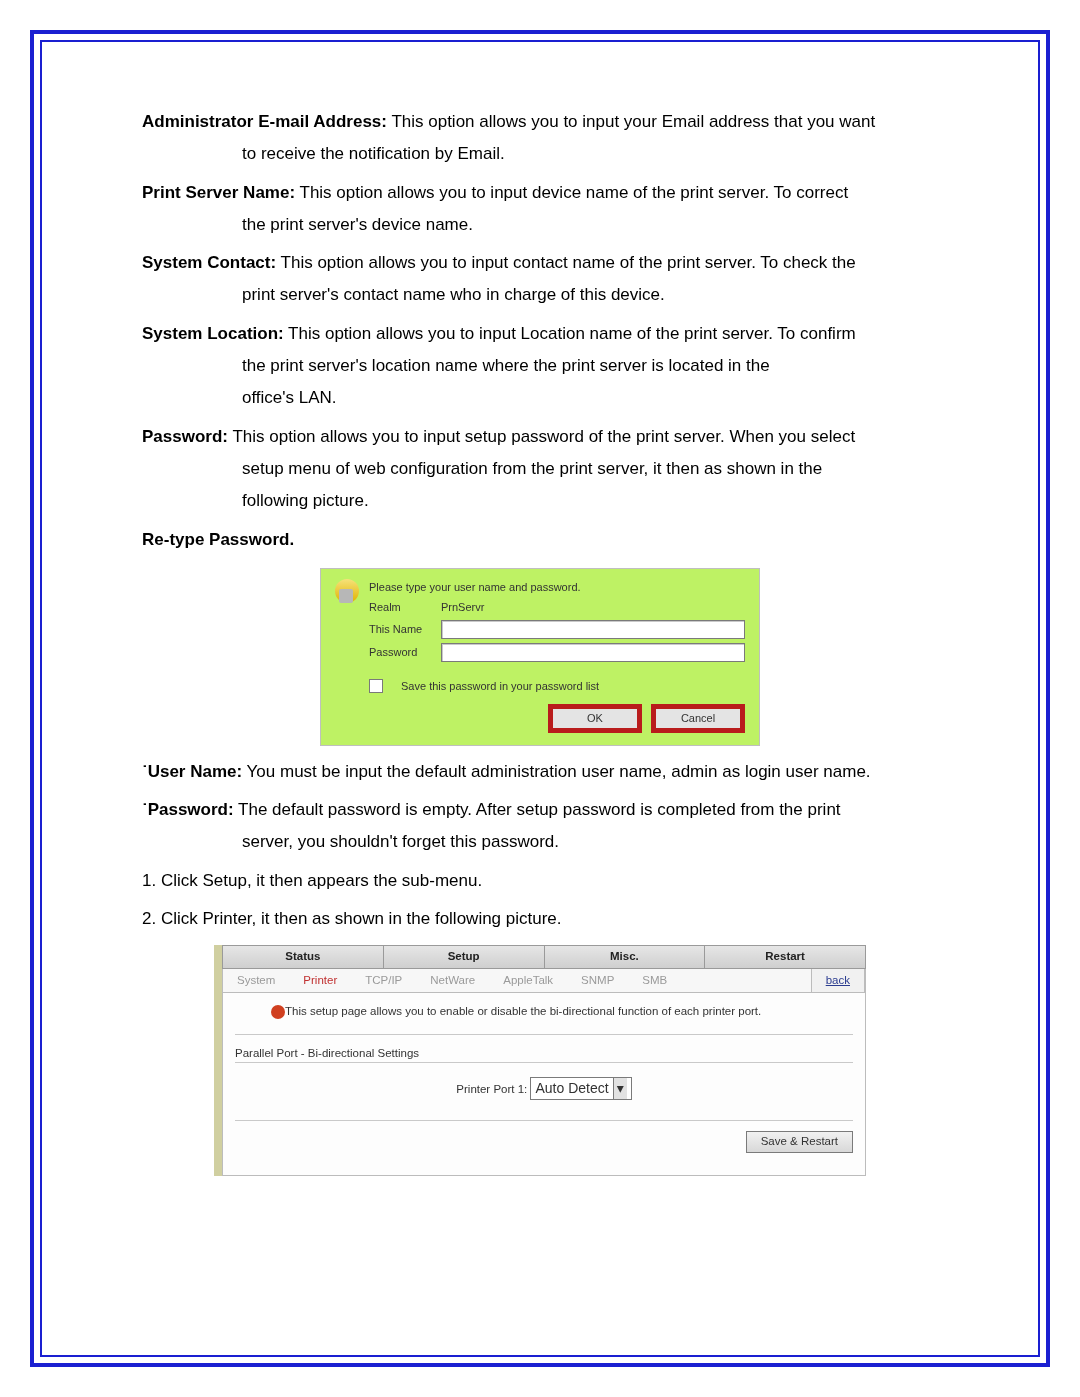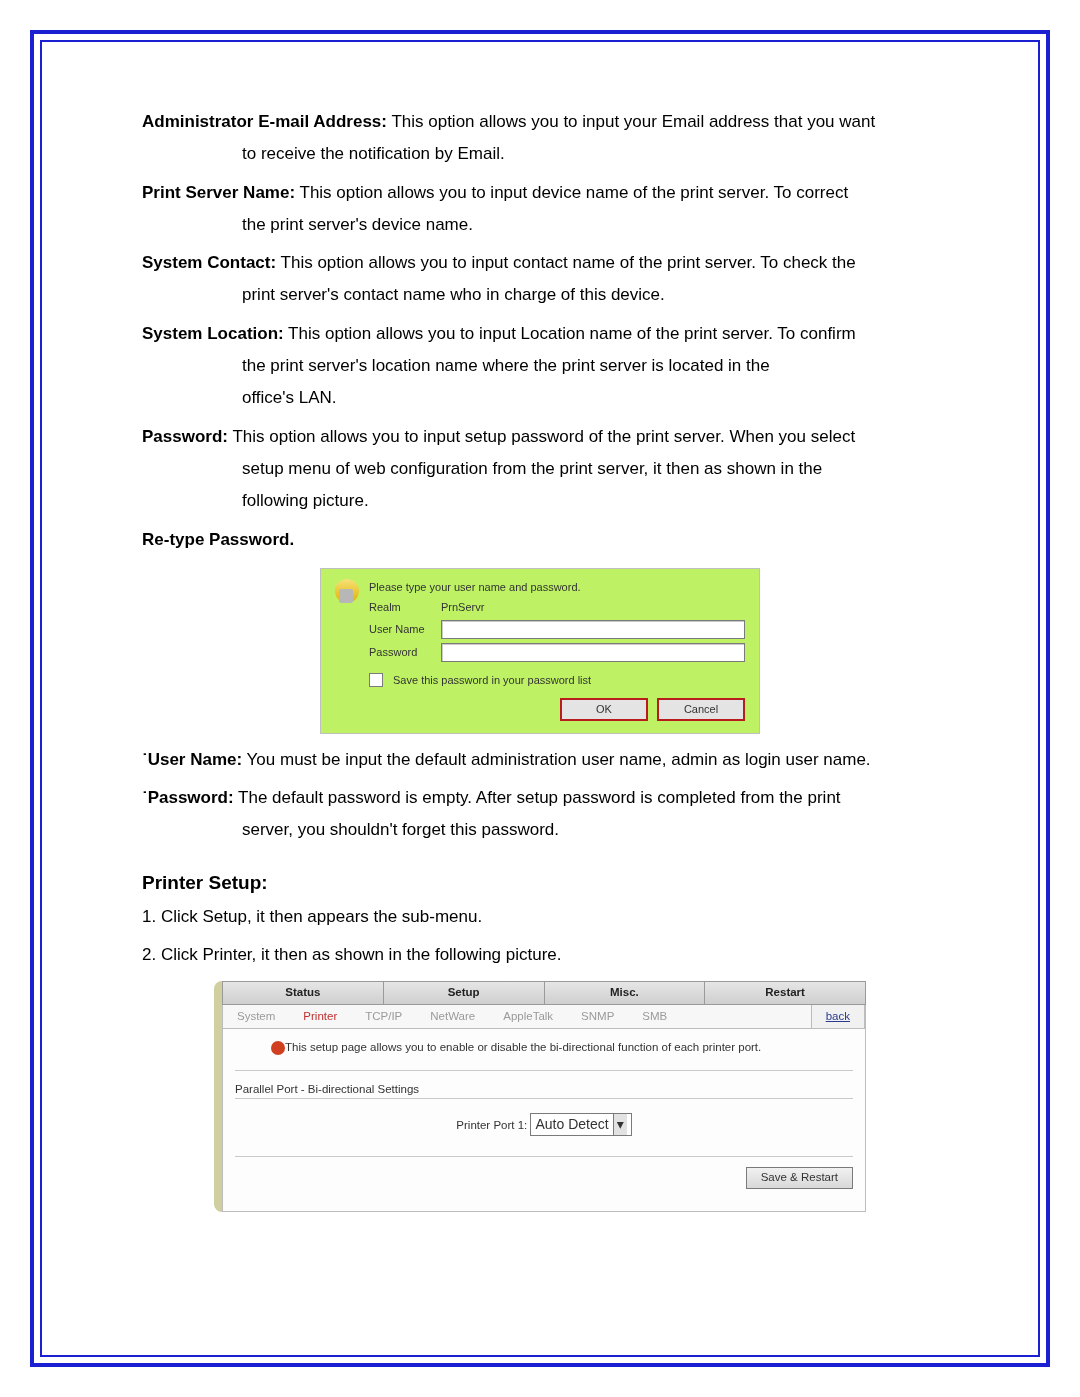--- a/index.html
+++ b/index.html
@@ -64,44 +64,43 @@
   .dlg-body { flex: 1; }
   .dlg-row { display: flex; align-items: center; margin-top: 4px; }
   .dlg-label { width: 72px; }
   .dlg-input {
     flex: 1;
     height: 17px;
     background: #fff;
     border: 1px solid #7a7a7a;
     box-shadow: inset 1px 1px 0 #c9c9c9;
   }
-  .dlg-chk-row { display: flex; align-items: center; gap: 10px; margin-top: 10px; }
+  .dlg-chk-row { display: flex; align-items: center; gap: 18px; margin-top: 16px; }
   .dlg-chk { width: 12px; height: 12px; background: #fff; border: 1px solid #7a7a7a; }
   .dlg-buttons { text-align: right; margin-top: 10px; }
   .dlg-btn {
     display: inline-block;
     min-width: 64px;
     text-align: center;
     padding: 1px 10px;
     background: #e4e4e4;
-    border: 2px solid #b91c1c;
+    border: 5px solid #b91c1c;
     margin-left: 6px;
     font-size: 11px;
   }
 
   
   .printer-shot {
     width: 644px;
     margin: 10px auto 0 auto;
     font-family: Verdana, Arial, sans-serif;
     font-size: 11.5px;
     color: #333;
     line-height: 1.5;
     border-left: 8px solid #d0cfa0;
-    border-radius: 8px;
   }
   .ps-tabs {
     display: flex;
     background: linear-gradient(#e6e6e6,#cfcfcf);
     border: 1px solid #9a9a9a;
   }
   .ps-tab {
     flex: 1;
     text-align: center;
     padding: 2px 0;
@@ -207,21 +206,21 @@
       <div class="dialog">
         <div class="dlg-top">
           <div class="dlg-icon"></div>
           <div class="dlg-body">
             <div>Please type your user name and password.</div>
             <div class="dlg-row">
               <div class="dlg-label">Realm</div>
               <div>PrnServr</div>
             </div>
             <div class="dlg-row">
-              <div class="dlg-label">User Name</div>
+              <div class="dlg-label">This Name</div>
               <div class="dlg-input"></div>
             </div>
             <div class="dlg-row">
               <div class="dlg-label">Password</div>
               <div class="dlg-input"></div>
             </div>
             <div class="dlg-chk-row">
               <div class="dlg-chk"></div>
               <div>Save this password in your password list</div>
             </div>
@@ -234,21 +233,20 @@
       </div>
 
       <div class="para">
         <span class="lead">˙User Name:</span><span> You must be input the default administration user name, admin as login user name.</span>
       </div>
       <div class="para">
         <span class="lead">˙Password:</span><span> The default password is empty. After setup password is completed from the print</span>
         <div class="indent-continued">server, you shouldn't forget this password.</div>
       </div>
 
-      <div class="heading">Printer Setup:</div>
       <div class="para">1. Click Setup, it then appears the sub-menu.</div>
       <div class="para">2. Click Printer, it then as shown in the following picture.</div>
 
       <div class="printer-shot">
         <div class="ps-tabs">
           <div class="ps-tab">Status</div>
           <div class="ps-tab">Setup</div>
           <div class="ps-tab">Misc.</div>
           <div class="ps-tab">Restart</div>
         </div>

